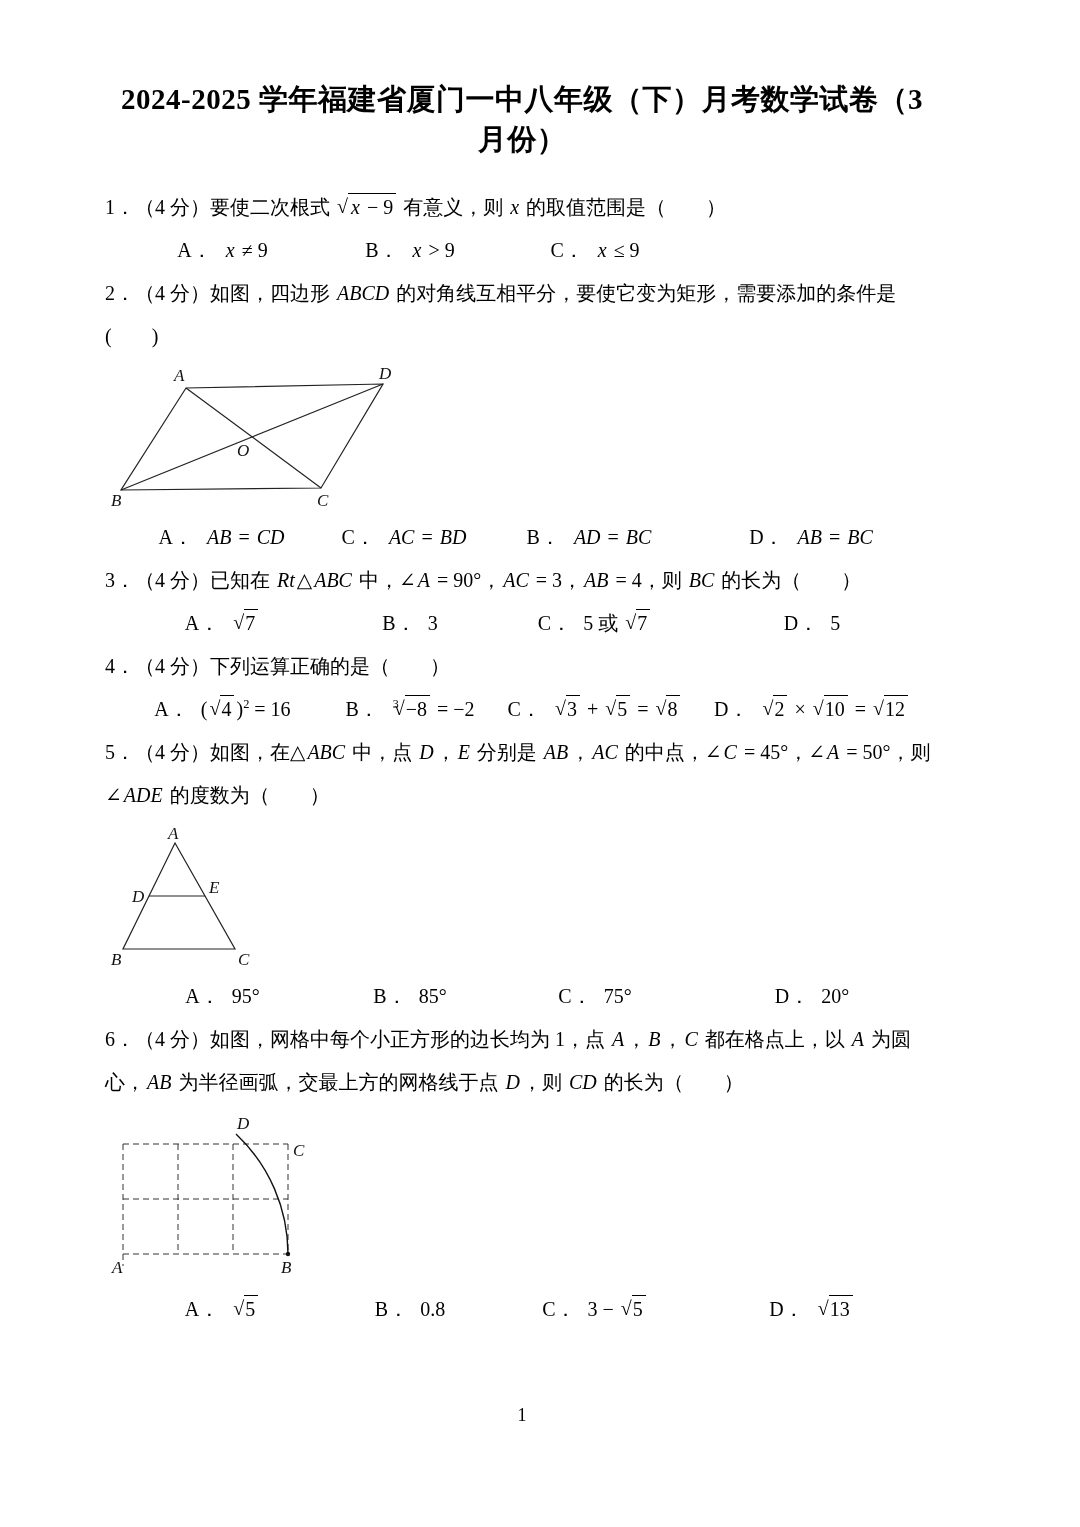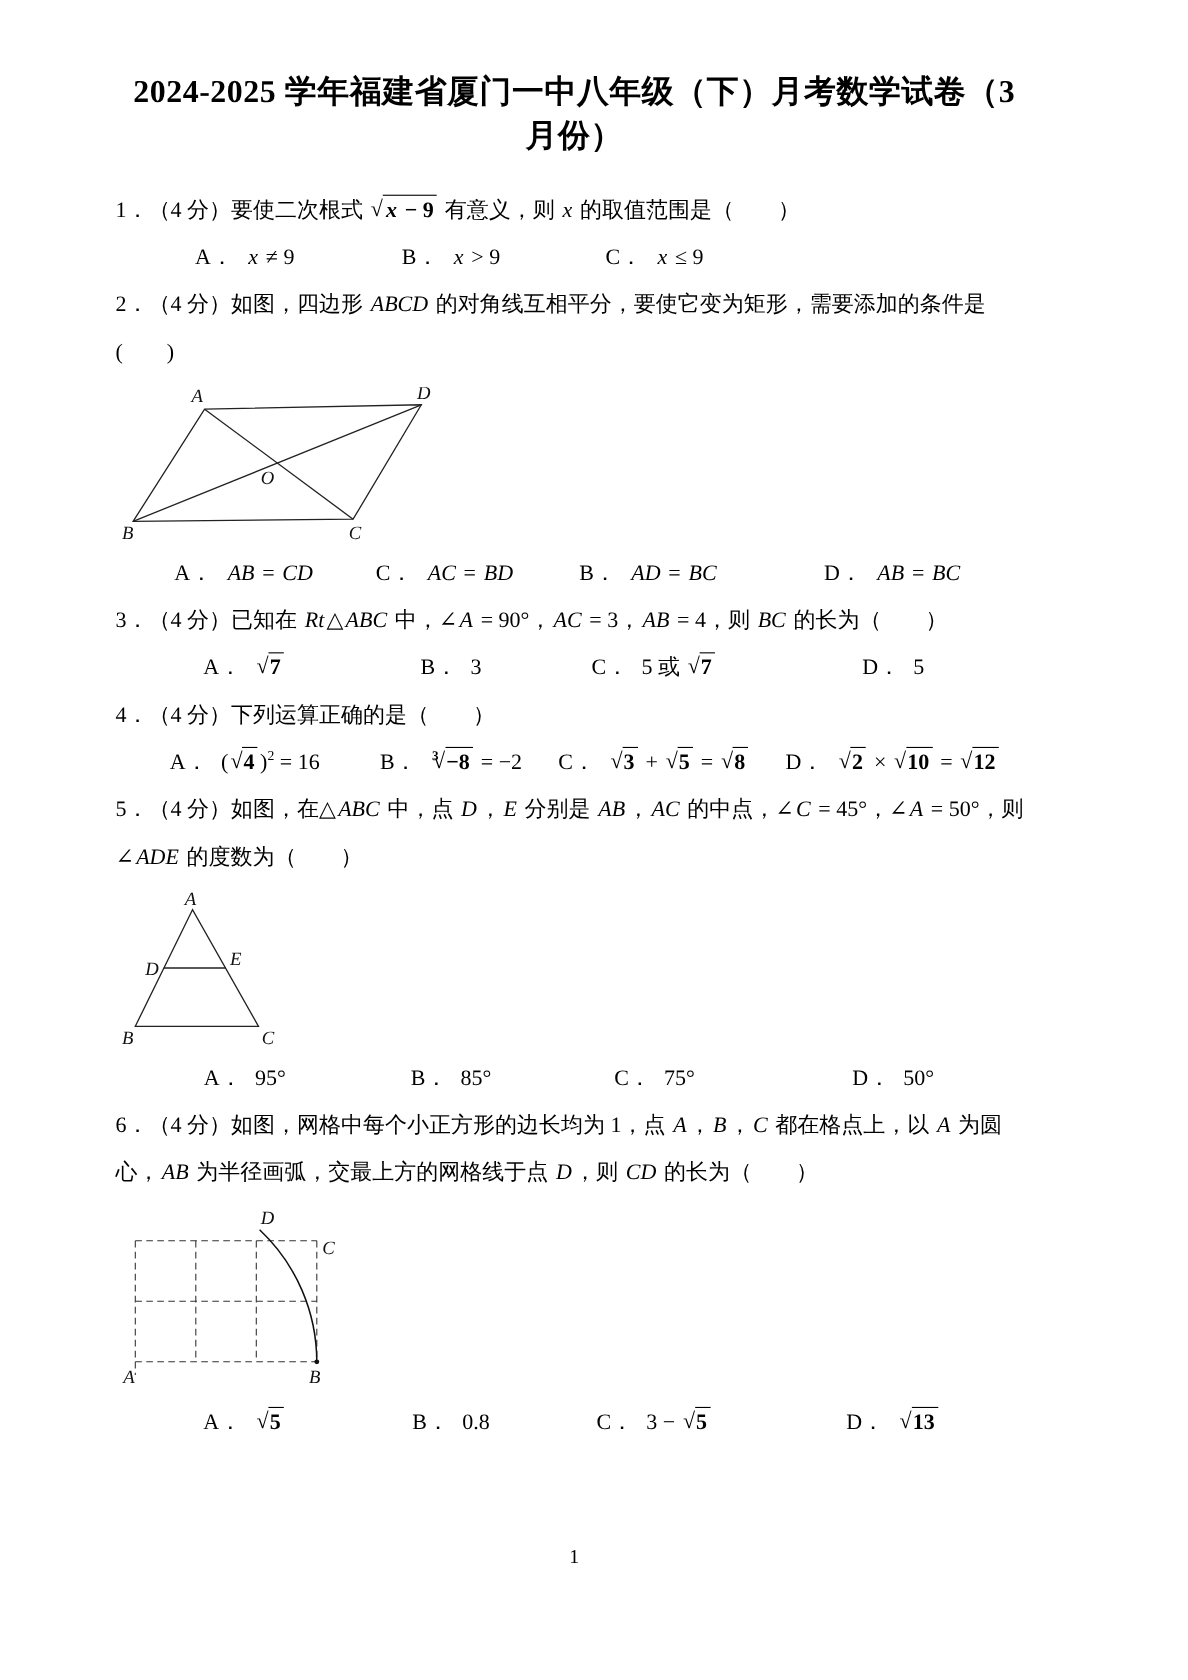--- a/index.html
+++ b/index.html
@@ -1,21 +1,21 @@
 <!DOCTYPE html>
 <html><head>
 <meta charset="utf-8">
 <style>
   html,body{margin:0;padding:0;background:#ffffff;}
   .page{
     position:relative;
     width:1044px;
     height:1527px;
     box-sizing:border-box;
-    padding:64px 105px 0 105px;
+    padding:80px 105px 0 105px;
     background:#ffffff;
     color:#000;
     font-family:"Liberation Serif","DejaVu Serif","DejaVu Sans",serif;
     font-size:20px;
   }
   .title{
     text-align:center;
     font-weight:700;
     font-size:29px;
     margin:0 0 26px 0;
@@ -34,21 +34,21 @@
     padding-left:25px;
   }
   .opt{display:inline-block;white-space:nowrap;text-align:center;}
   .opt1{width:185px;}
   .opt2{width:190px;}
   .opt3{width:180px;}
   .opt4{flex:1;}
   .lbl{margin-right:12px;}
   .mi{font-style:italic;font-family:"Liberation Serif","DejaVu Serif",serif;margin:0 2px;}
   sup{font-size:0.62em;}
-  .sqrt{white-space:nowrap;display:inline-block;margin:0 2px;font-weight:bold;}
+  .sqrt{white-space:nowrap;display:inline-block;margin:0 2px;}
   .rsign{display:inline-block;transform:translateY(-1px);}
   .rad{display:inline-block;border-top:1px solid #000;padding:1px 3px 0 1px;line-height:1.25;}
   .idx{font-size:0.6em;vertical-align:super;margin-right:-5px;}
   .fig{margin:10px 0 6px 6px;}
   .fig svg{display:block;}
   .figline{stroke:#222;stroke-width:1.2;fill:none;}
   .figdash{stroke:#333;stroke-width:1;fill:none;stroke-dasharray:6 4;}
   .figarc{stroke:#111;stroke-width:1.4;fill:none;}
   .figtext{font-style:italic;font-size:17px;font-family:"Liberation Serif","DejaVu Serif",serif;fill:#111;}
   .pagenum{
@@ -128,21 +128,21 @@
         <text class="figtext" x="0" y="138">B</text>
         <text class="figtext" x="127" y="138">C</text>
         <text class="figtext" x="21" y="75">D</text>
         <text class="figtext" x="98" y="66">E</text>
       </svg>
     </div>
     <div class="opts">
       <span class="opt opt1"><span class="lbl">A．</span><span>95°</span></span>
       <span class="opt opt2"><span class="lbl">B．</span><span>85°</span></span>
       <span class="opt opt3"><span class="lbl">C．</span><span>75°</span></span>
-      <span class="opt opt4"><span class="lbl">D．</span><span>50°</span></span>
+      <span class="opt opt4"><span class="lbl">D．</span><span>20°</span></span>
     </div>
   </div>
 
   <div class="q">
     <div class="stem">6．（4 分）如图，网格中每个小正方形的边长均为 1，点 <i class="mi">A</i>，<i class="mi">B</i>，<i class="mi">C</i> 都在格点上，以 <i class="mi">A</i> 为圆心，<i class="mi">AB</i> 为半径画弧，交最上方的网格线于点 <i class="mi">D</i>，则 <i class="mi">CD</i> 的长为（　　）</div>
     <div class="fig">
       <svg width="215" height="168" viewBox="0 0 215 168">
 
         <line class="figdash" x1="12" y1="30" x2="177" y2="30"></line>
         <line class="figdash" x1="12" y1="85" x2="177" y2="85"></line>

